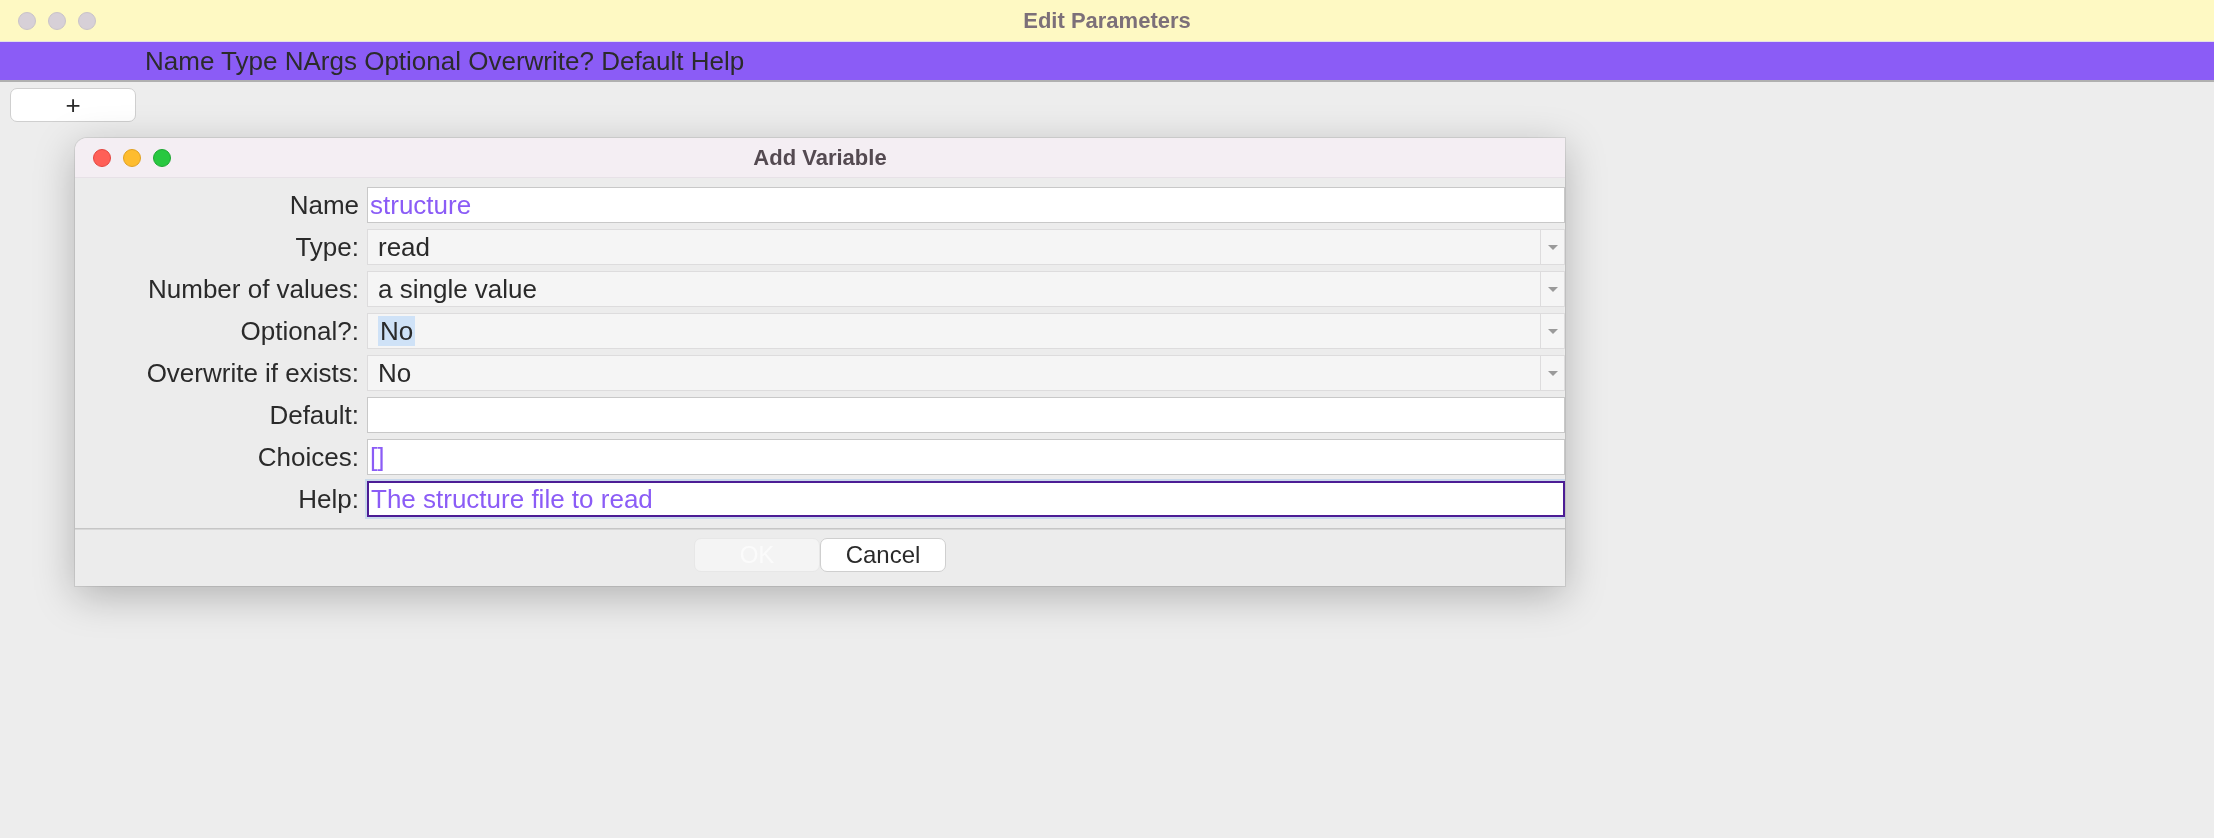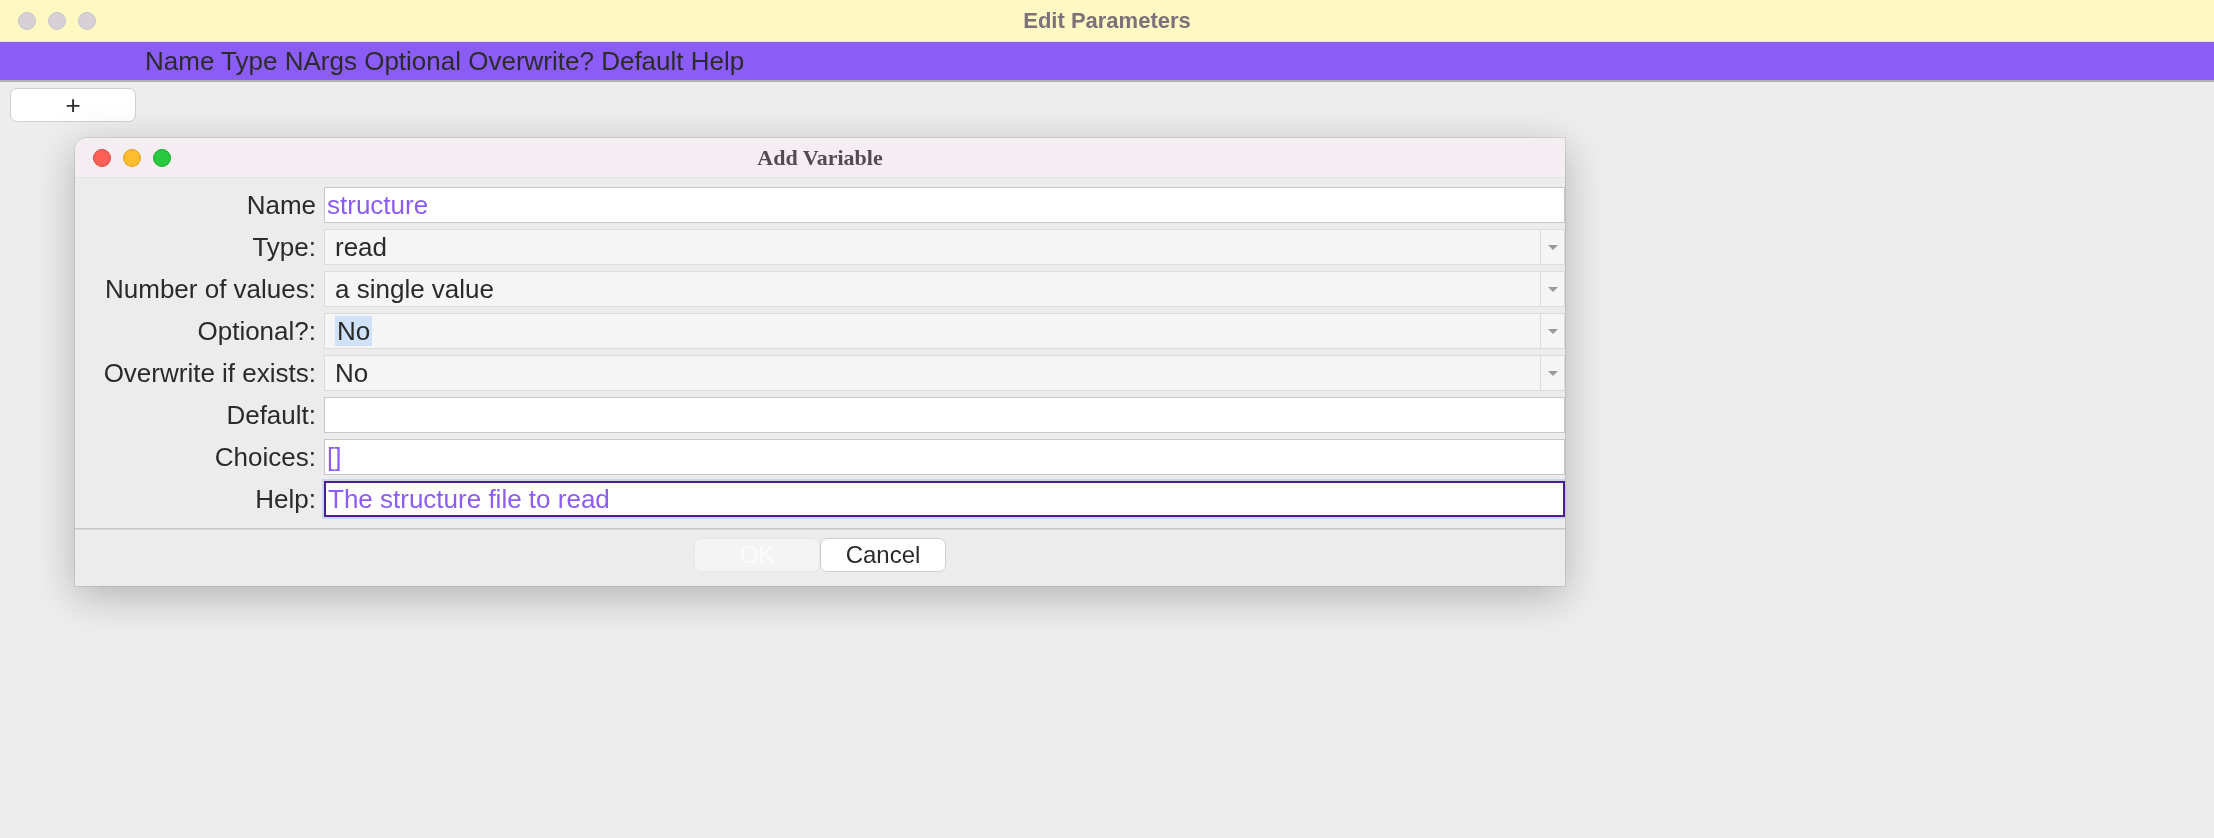--- a/index.html
+++ b/index.html
@@ -104,33 +104,32 @@
     position: relative;
   }
   .modal-title {
     position: absolute;
     left: 0; right: 0;
     text-align: center;
     font-size: 22px;
     font-weight: 600;
     color: #544a51;
     pointer-events: none;
-    font-family: Liberation Serif, serif;
   }
 
   .form {
     padding: 6px 0 0 0;
   }
   .row {
     display: flex;
     align-items: center;
     height: 42px;
   }
   .label {
-    width: 249px;
+    width: 292px;
     text-align: right;
     padding-right: 8px;
     font-size: 26px;
     color: #2a2a2a;
   }
   .value {
     flex: 1;
     position: relative;
     height: 100%;
     display: flex;

